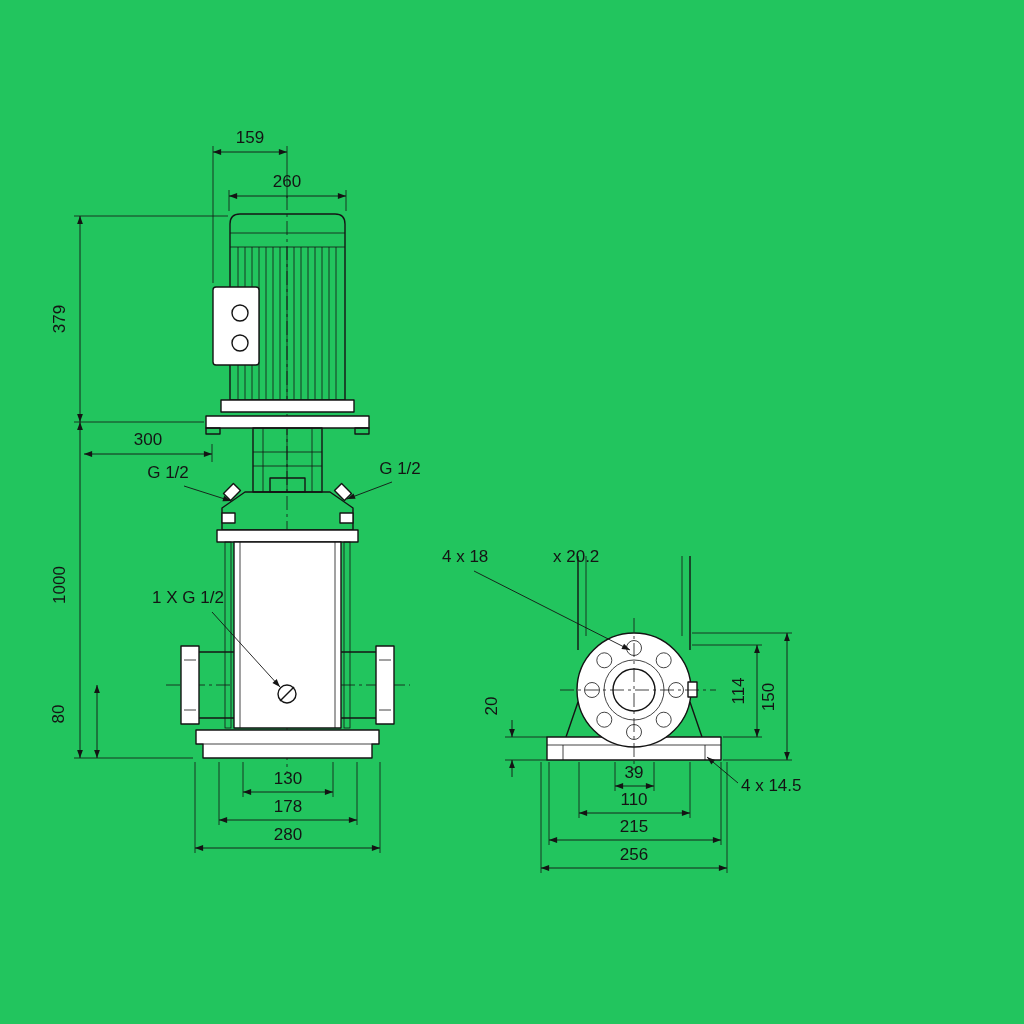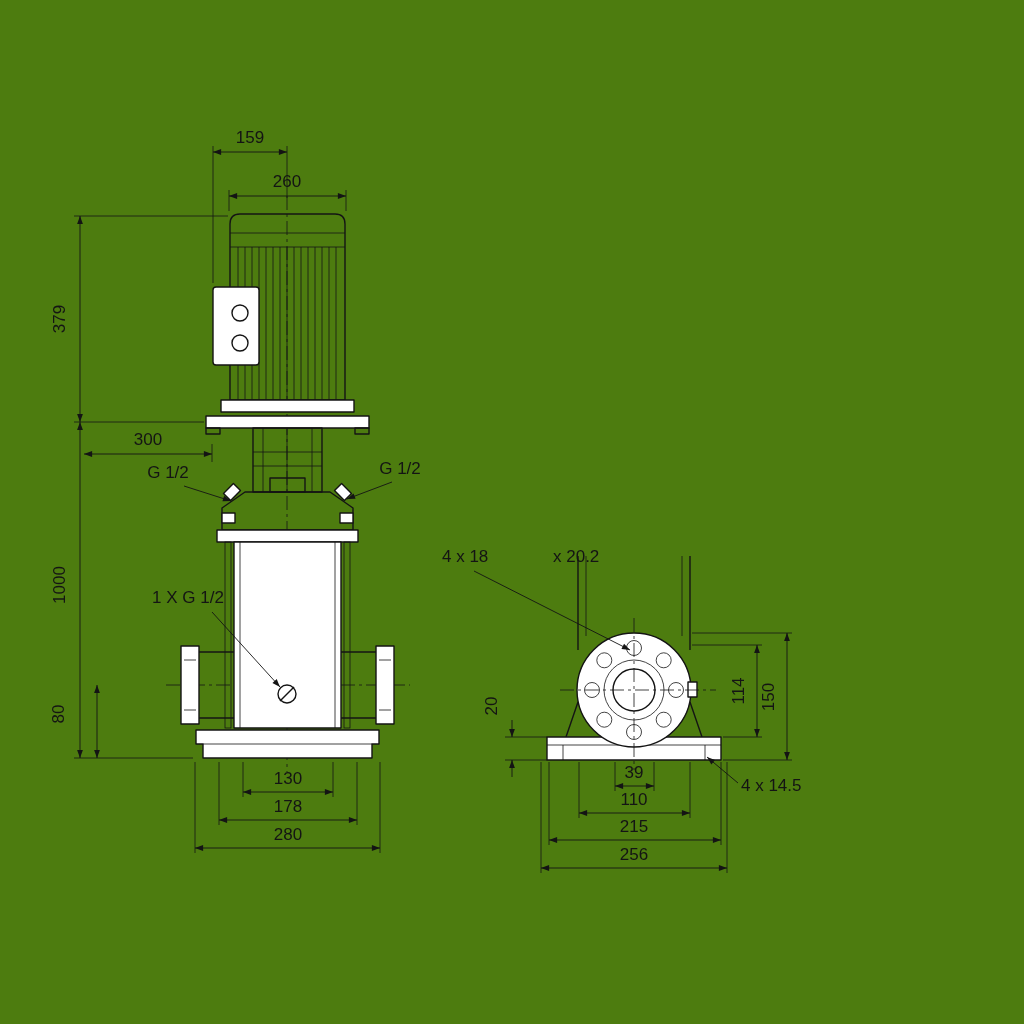--- a/index.html
+++ b/index.html
@@ -1,16 +1,16 @@
 <!DOCTYPE html>
 <html><head>
 <meta charset="utf-8">
 <style>
   html,body{margin:0;padding:0;background:#ffffff;}
-  .canvas{position:relative;width:1024px;height:1024px;background:#4d7c0f;overflow:hidden;}
+  .canvas{position:relative;width:1024px;height:1024px;background:#22c55e;overflow:hidden;}
   svg{position:absolute;left:0;top:0;}
   svg text{font-family:"Liberation Sans",sans-serif;font-size:17px;fill:#141414;}
   .dimtxt{text-anchor:middle;}
   .lbl-start{text-anchor:start;}
   .main{stroke:#141414;stroke-width:1.4;fill:none;stroke-linejoin:round;}
   .mainw{stroke:#141414;stroke-width:1.4;fill:#ffffff;stroke-linejoin:round;}
   .thin{stroke:#141414;stroke-width:0.8;fill:none;}
   .dim{stroke:#141414;stroke-width:0.9;fill:none;}
   .cl{stroke:#141414;stroke-width:0.8;fill:none;stroke-dasharray:14 4 3 4;}
 </style>

